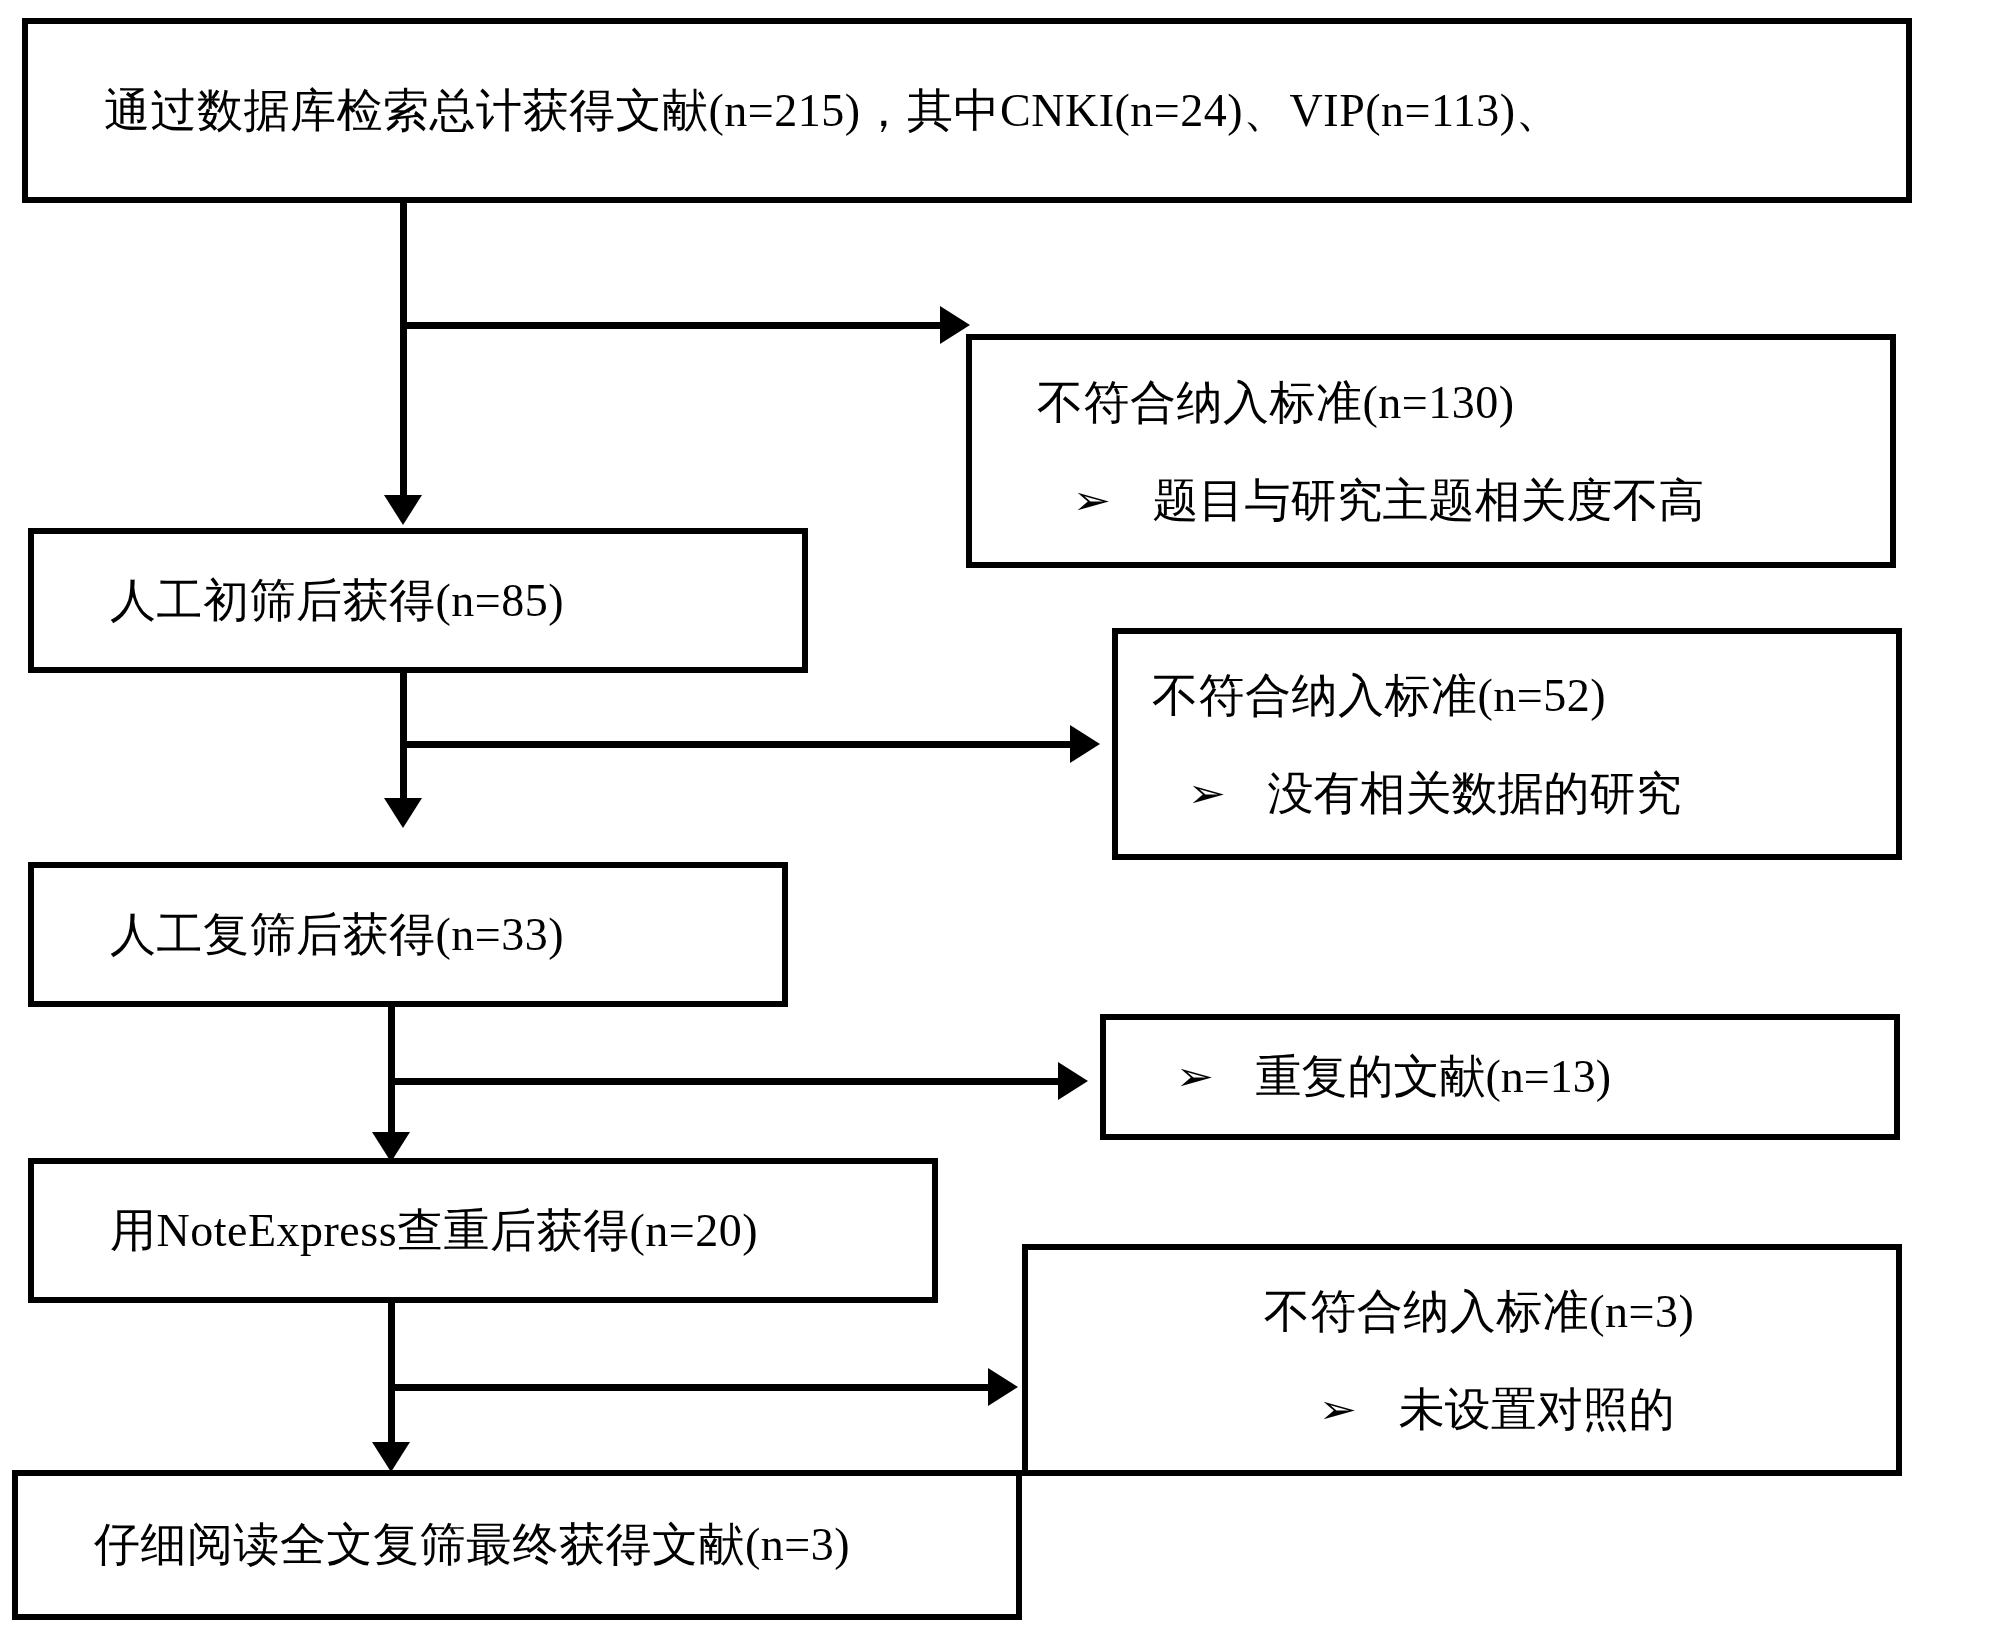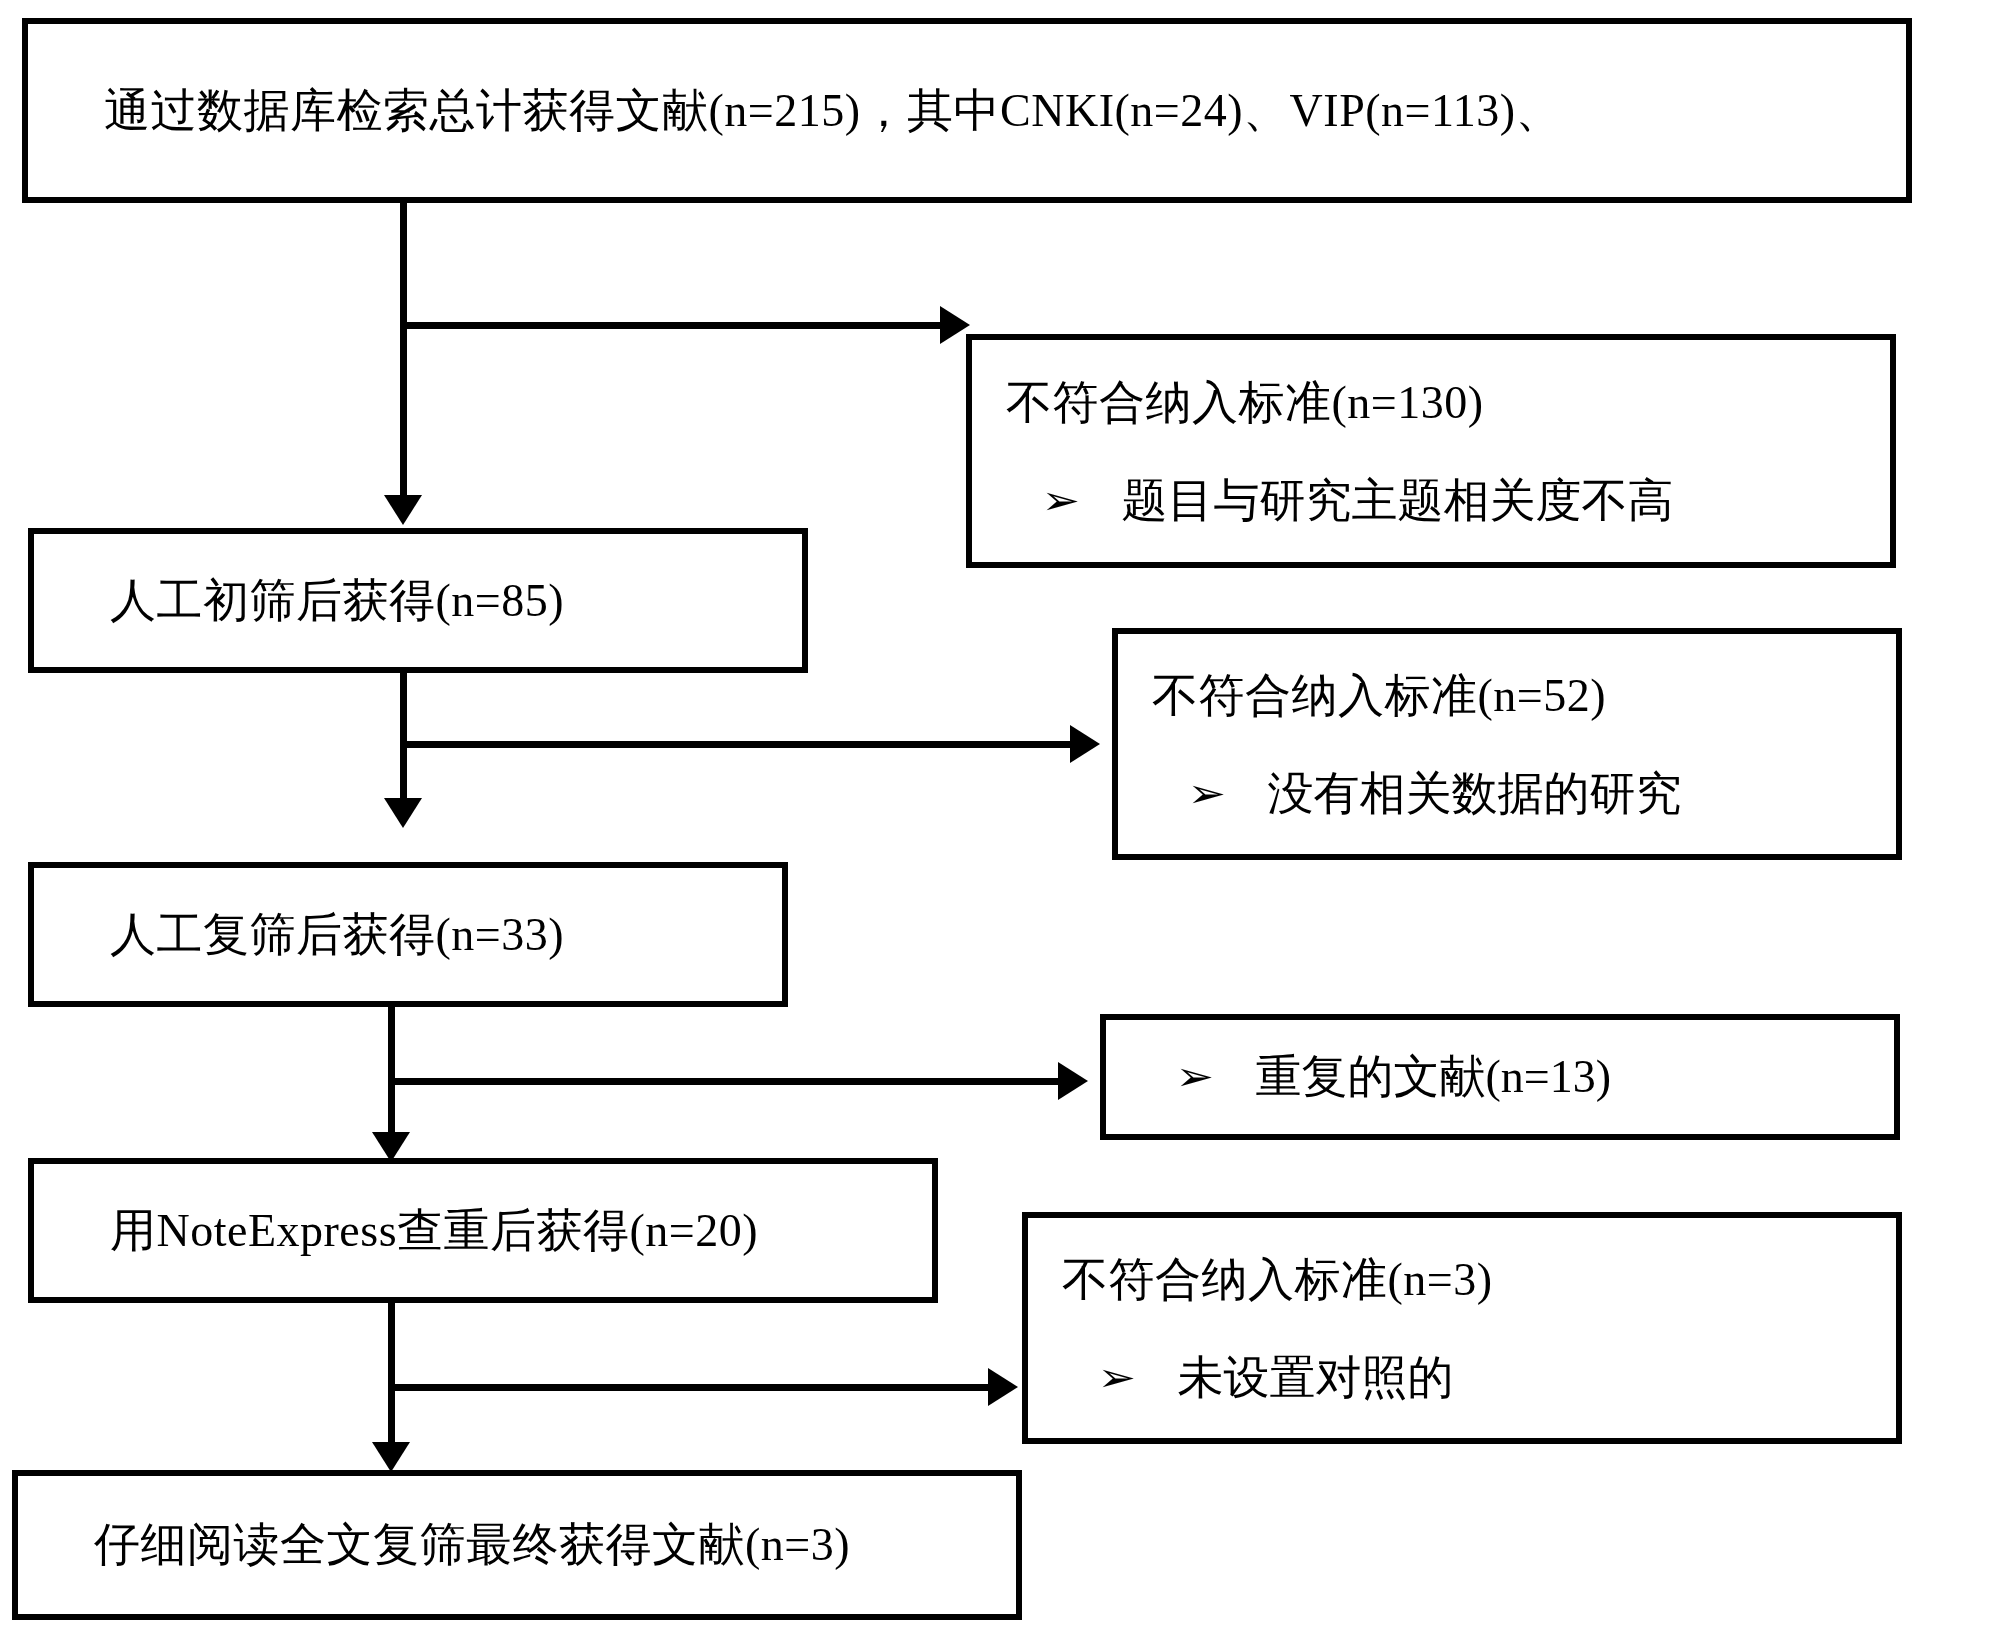--- a/index.html
+++ b/index.html
@@ -92,21 +92,21 @@
   <div class="box main-box" style="left:22px; top:18px; width:1890px; height:185px;">
     <div class="line">通过数据库检索总计获得文献(n=215)，其中CNKI(n=24)、VIP(n=113)、</div>
   </div>
 
   <div class="vline" style="left:400px; top:203px; height:310px;"></div>
   <div class="arrow-down" style="left:384px; top:495px;"></div>
 
   <div class="hline" style="left:400px; top:322px; width:560px;"></div>
   <div class="arrow-right" style="left:940px; top:306px;"></div>
 
-  <div class="box side-box" style="left:966px; top:334px; width:930px; height:234px;">
+  <div class="box side-box" style="left:966px; top:334px; width:930px; height:234px;padding-left:31px;">
     <div class="line">不符合纳入标准(n=130)</div>
     <div class="bullet-line">
       <span class="bullet-glyph">➢</span>
       <span>题目与研究主题相关度不高</span>
     </div>
   </div>
 
   <div class="box main-box" style="left:28px; top:528px; width:780px; height:145px;">
     <div class="line">人工初筛后获得(n=85)</div>
   </div>
@@ -145,21 +145,21 @@
   <div class="box main-box" style="left:28px; top:1158px; width:910px; height:145px;">
     <div class="line">用NoteExpress查重后获得(n=20)</div>
   </div>
 
   <div class="vline" style="left:388px; top:1303px; height:155px;"></div>
   <div class="arrow-down" style="left:372px; top:1442px;"></div>
 
   <div class="hline" style="left:388px; top:1384px; width:620px;"></div>
   <div class="arrow-right" style="left:988px; top:1368px;"></div>
 
-  <div class="box side-box" style="left:1022px; top:1212px; width:880px; height:232px;">
+  <div class="box side-box" style="left:1022px; top:1244px; width:880px; height:232px;align-items:center;">
     <div class="line">不符合纳入标准(n=3)</div>
     <div class="bullet-line">
       <span class="bullet-glyph">➢</span>
       <span>未设置对照的</span>
     </div>
   </div>
 
   <div class="box main-box" style="left:12px; top:1470px; width:1010px; height:150px;">
     <div class="line">仔细阅读全文复筛最终获得文献(n=3)</div>
   </div>

